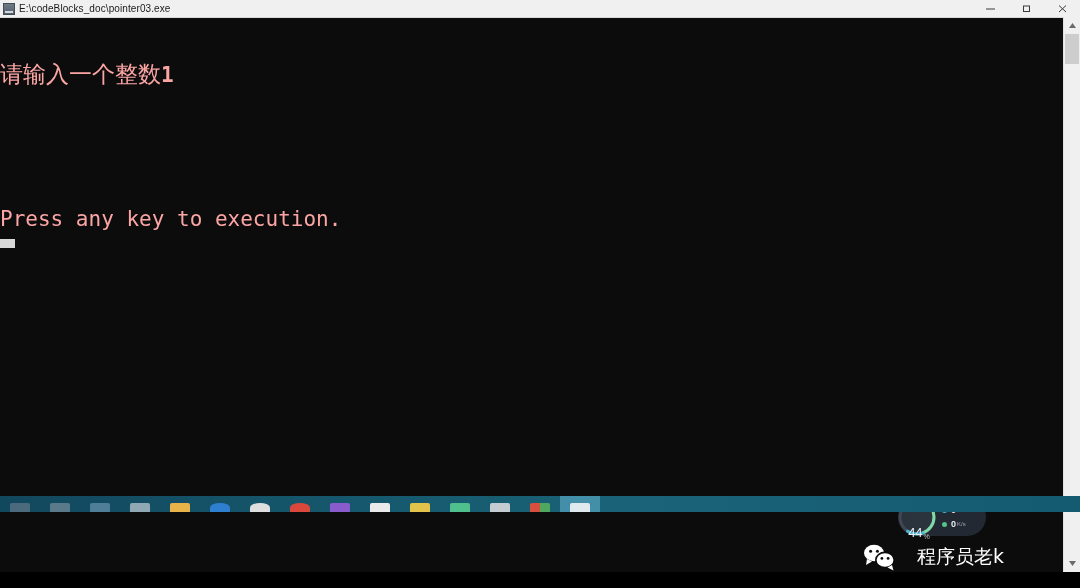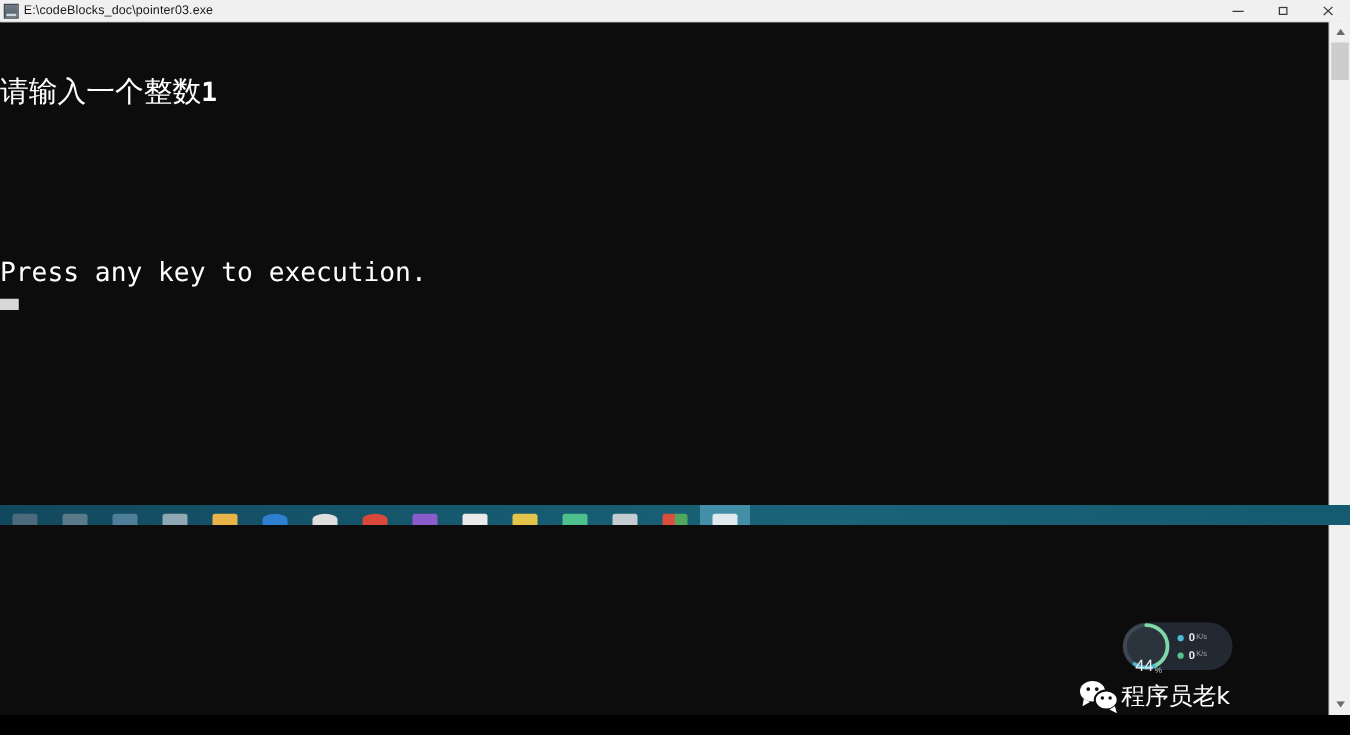--- a/index.html
+++ b/index.html
@@ -13,21 +13,21 @@
     overflow: hidden;
     font-family: "Liberation Sans", sans-serif;
     position: relative;
   }
 
   
   #desktop {
     position: absolute;
     left: 0; top: 0;
     width: 1080px;
-    height: 420px;
+    height: 512px;
     background: #000000;
   }
 
   
   #console-window {
     position: absolute;
     left: 0;
     top: 0;
     width: 1080px;
     height: 572px;
@@ -96,21 +96,21 @@
     position: relative;
     background: #0c0c0c;
     overflow: hidden;
   }
   #console-text {
     position: absolute;
     left: 0;
     top: 0;
     padding: 2px 0 0 0;
     margin: 0;
-    color: #ffffff;
+    color: #fca5a5;
     font-family: "DejaVu Sans Mono", "Liberation Mono", monospace;
     font-size: 21px;
     line-height: 36px;
     white-space: pre;
     letter-spacing: 0px;
   }
   .cjk-line {
     font-family: "DejaVu Sans", "Liberation Sans", sans-serif;
     font-size: 23px;
   }
@@ -246,21 +246,21 @@
   }
   #wechat-logo {
     width: 34px;
     height: 28px;
     flex: 0 0 auto;
   }
   #watermark-text {
     color: #ffffff;
     font-size: 19px;
     font-family: "DejaVu Sans", "Liberation Sans", sans-serif;
-    margin-left: 1px;
+    margin-left: 21px;
     white-space: nowrap;
   }
 
   
   #taskbar {
     position: absolute;
     left: 0;
     bottom: 0;
     width: 1080px;
     height: 16px;

